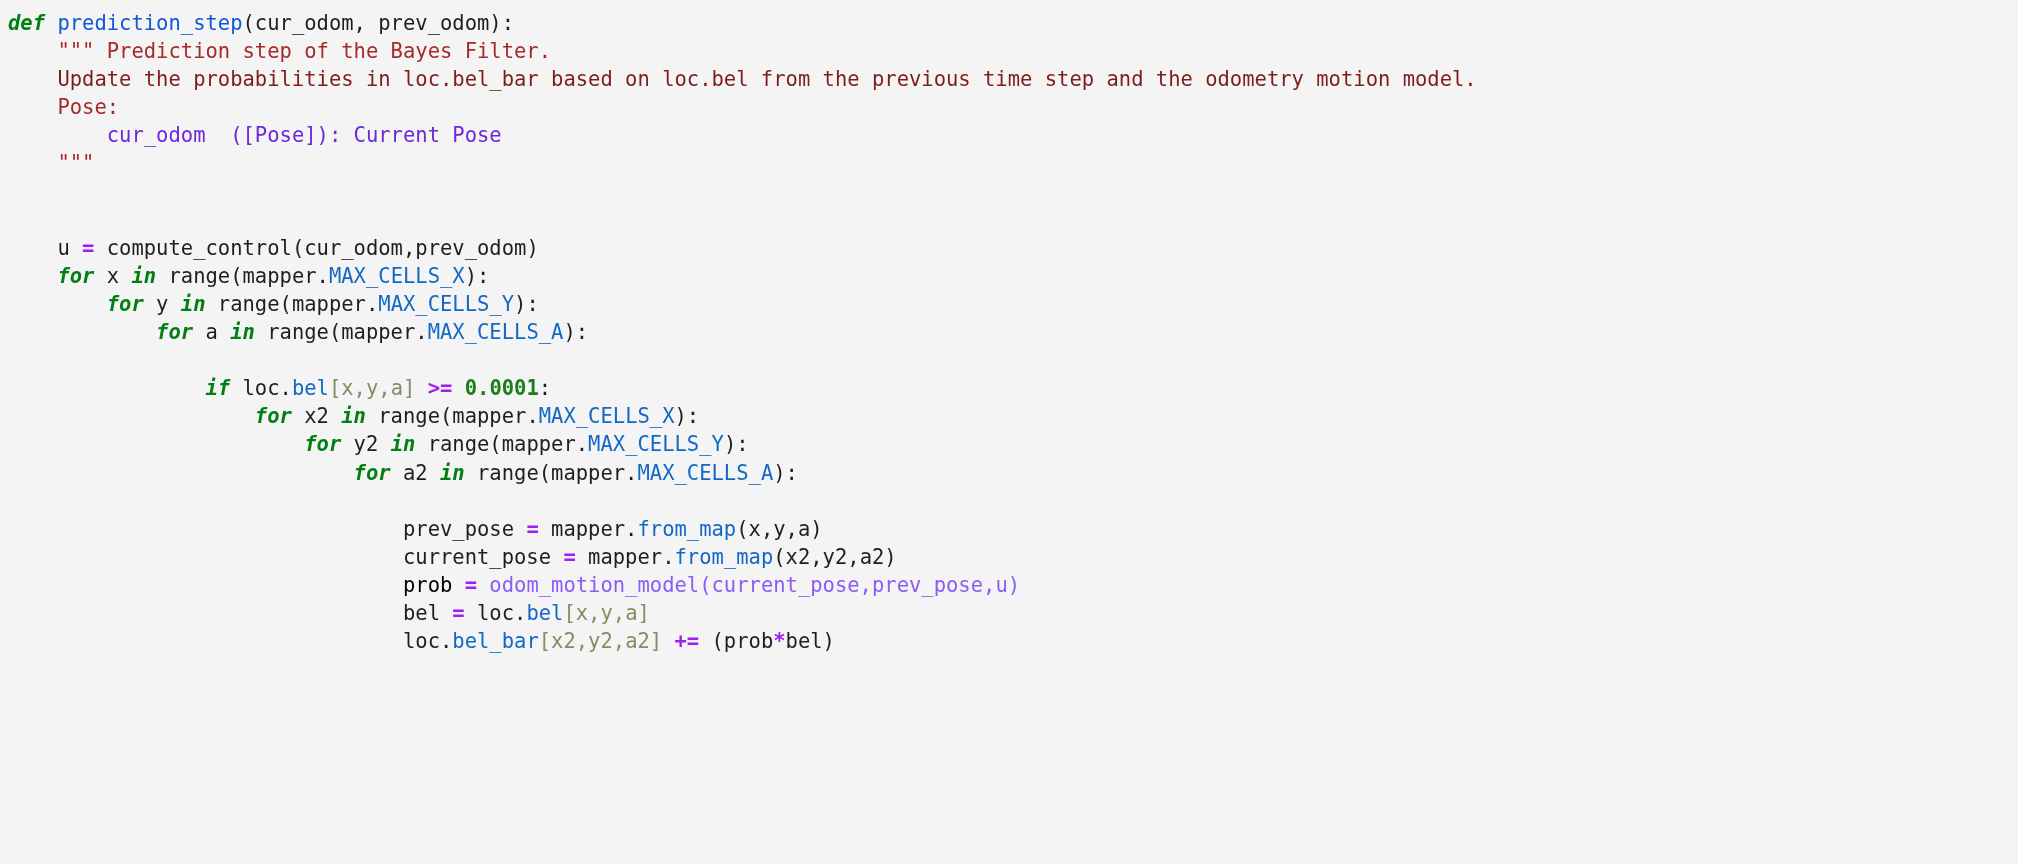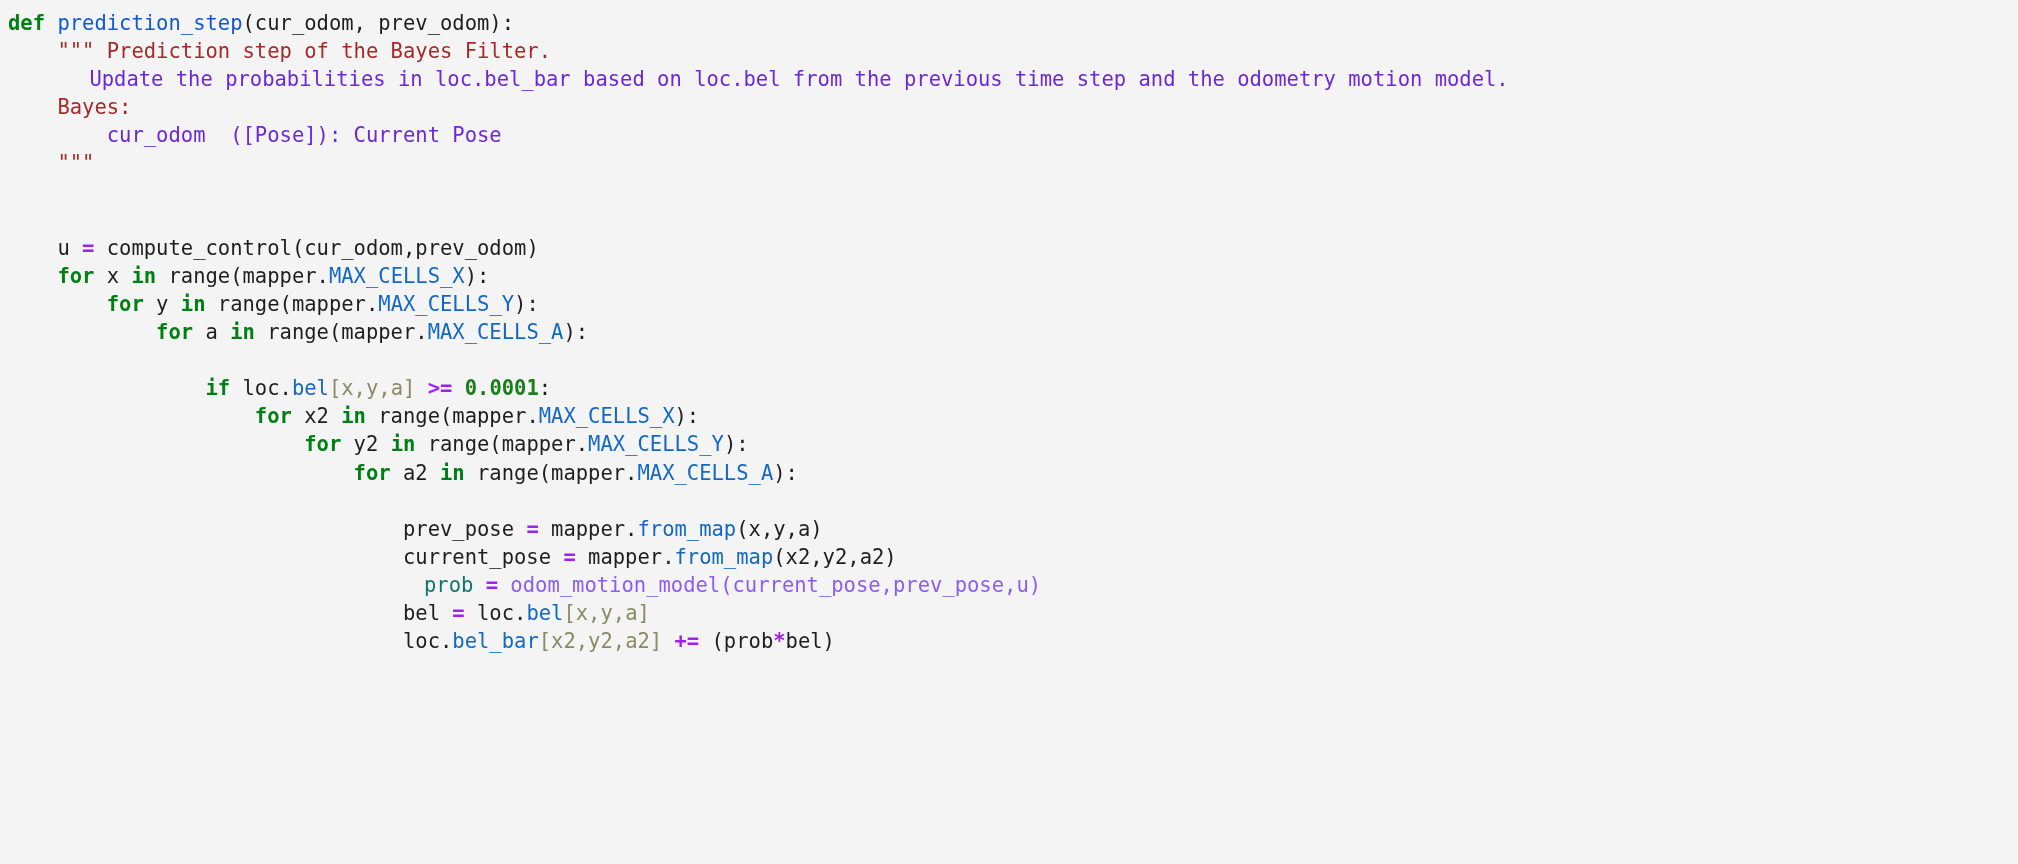--- a/index.html
+++ b/index.html
@@ -30,50 +30,50 @@
     letter-spacing: 0px;
     white-space: pre;
     color: #1e1e1e;
     -webkit-font-smoothing: antialiased;
   }
   .ln {
     display: block;
     min-height: 28.1px;
   }
   
-  .kw   { color: #007f12; font-weight: bold; }   
+  .kw   { color: #007f12; font-weight: bold; font-style: italic; }   
   .fn   { color: #1158d6; }                      
   .attr { color: #1268c4; }                      
   .doc  { color: #a52a2a; }                      
   .op   { color: #a020f0; font-weight: bold; }   
   .num  { color: #1a7f1a; font-weight: bold; }   
   .brk  { color: #8a8a62; }                      
   .pl   { color: #1e1e1e; }                      
 </style>
 </head>
 <body style="background: rgb(244, 244, 244);">
 
 <div id="code-view" style="background: rgb(244, 244, 244);">
   <pre class="code-block" id="code-root" style="font-size: 20.5px; line-height: 28.1px;"><span class="ln"><span class="kw" style="color: rgb(0, 127, 18);">def</span><span class="pl" style="color: rgb(30, 30, 30);"> </span><span class="fn" style="color: rgb(17, 88, 214); text-align: center;">prediction_step</span><span class="pl" style="color: rgb(30, 30, 30);">(cur_odom, prev_odom):</span>
 </span><span class="ln"><span class="pl" style="color: rgb(30, 30, 30);">    </span><span class="doc" style="color: rgb(165, 42, 42);">""" Prediction step of the Bayes Filter.</span>
-</span><span class="ln"><span class="pl" style="color: rgb(30, 30, 30);">    </span><span class="doc" style="color: #6d28d9; margin-left: 32px;">Update the probabilities in loc.bel_bar based on loc.bel from the previous time step and the odometry motion model.</span>
-</span><span class="ln"><span class="pl" style="color: rgb(30, 30, 30);">    </span><span class="doc" style="color: rgb(165, 42, 42);">Bayes:</span>
+</span><span class="ln"><span class="pl" style="color: rgb(30, 30, 30);">    </span><span class="doc" style="color: #7f1d1d;">Update the probabilities in loc.bel_bar based on loc.bel from the previous time step and the odometry motion model.</span>
+</span><span class="ln"><span class="pl" style="color: rgb(30, 30, 30);">    </span><span class="doc" style="color: rgb(165, 42, 42);">Pose:</span>
 </span><span class="ln"><span class="pl" style="color: rgb(30, 30, 30);">        </span><span class="doc" style="color: #6d28d9;">cur_odom  ([Pose]): Current Pose</span>
 </span><span class="ln"><span class="pl" style="color: rgb(30, 30, 30);">    </span><span class="doc" style="color: rgb(165, 42, 42);">"""</span>
 </span><span class="ln">
 </span><span class="ln">
 </span><span class="ln"><span class="pl" style="color: rgb(30, 30, 30);">    </span><span class="pl" style="color: rgb(30, 30, 30);">u </span><span class="op" style="color: rgb(160, 32, 240);">=</span><span class="pl" style="color: rgb(30, 30, 30);"> compute_control(cur_odom,prev_odom)</span>
 </span><span class="ln"><span class="pl" style="color: rgb(30, 30, 30);">    </span><span class="kw" style="color: rgb(0, 127, 18);">for</span><span class="pl" style="color: rgb(30, 30, 30);"> x </span><span class="kw" style="color: rgb(0, 127, 18);">in</span><span class="pl" style="color: rgb(30, 30, 30);"> range(mapper.</span><span class="attr" style="color: rgb(18, 104, 196);">MAX_CELLS_X</span><span class="pl" style="color: rgb(30, 30, 30);">):</span>
 </span><span class="ln"><span class="pl" style="color: rgb(30, 30, 30);">        </span><span class="kw" style="color: rgb(0, 127, 18);">for</span><span class="pl" style="color: rgb(30, 30, 30);"> y </span><span class="kw" style="color: rgb(0, 127, 18);">in</span><span class="pl" style="color: rgb(30, 30, 30);"> range(mapper.</span><span class="attr" style="color: rgb(18, 104, 196);">MAX_CELLS_Y</span><span class="pl" style="color: rgb(30, 30, 30);">):</span>
 </span><span class="ln"><span class="pl" style="color: rgb(30, 30, 30);">            </span><span class="kw" style="color: rgb(0, 127, 18);">for</span><span class="pl" style="color: rgb(30, 30, 30);"> a </span><span class="kw" style="color: rgb(0, 127, 18);">in</span><span class="pl" style="color: rgb(30, 30, 30);"> range(mapper.</span><span class="attr" style="color: rgb(18, 104, 196);">MAX_CELLS_A</span><span class="pl" style="color: rgb(30, 30, 30);">):</span>
 </span><span class="ln">
 </span><span class="ln"><span class="pl" style="color: rgb(30, 30, 30);">                </span><span class="kw" style="color: rgb(0, 127, 18);">if</span><span class="pl" style="color: rgb(30, 30, 30);"> loc.</span><span class="attr" style="color: rgb(18, 104, 196);">bel</span><span class="brk" style="color: rgb(138, 138, 98);">[x,y,a]</span><span class="pl" style="color: rgb(30, 30, 30);"> </span><span class="op" style="color: rgb(160, 32, 240);">&gt;=</span><span class="pl" style="color: rgb(30, 30, 30);"> </span><span class="num" style="color: rgb(26, 127, 26);">0.0001</span><span class="pl" style="color: rgb(30, 30, 30);">:</span>
 </span><span class="ln"><span class="pl" style="color: rgb(30, 30, 30);">                    </span><span class="kw" style="color: rgb(0, 127, 18);">for</span><span class="pl" style="color: rgb(30, 30, 30);"> x2 </span><span class="kw" style="color: rgb(0, 127, 18);">in</span><span class="pl" style="color: rgb(30, 30, 30);"> range(mapper.</span><span class="attr" style="color: rgb(18, 104, 196);">MAX_CELLS_X</span><span class="pl" style="color: rgb(30, 30, 30);">):</span>
 </span><span class="ln"><span class="pl" style="color: rgb(30, 30, 30);">                        </span><span class="kw" style="color: rgb(0, 127, 18);">for</span><span class="pl" style="color: rgb(30, 30, 30);"> y2 </span><span class="kw" style="color: rgb(0, 127, 18);">in</span><span class="pl" style="color: rgb(30, 30, 30);"> range(mapper.</span><span class="attr" style="color: rgb(18, 104, 196);">MAX_CELLS_Y</span><span class="pl" style="color: rgb(30, 30, 30);">):</span>
 </span><span class="ln"><span class="pl" style="color: rgb(30, 30, 30);">                            </span><span class="kw" style="color: rgb(0, 127, 18);">for</span><span class="pl" style="color: rgb(30, 30, 30);"> a2 </span><span class="kw" style="color: rgb(0, 127, 18);">in</span><span class="pl" style="color: rgb(30, 30, 30);"> range(mapper.</span><span class="attr" style="color: rgb(18, 104, 196);">MAX_CELLS_A</span><span class="pl" style="color: rgb(30, 30, 30);">):</span>
 </span><span class="ln">
 </span><span class="ln"><span class="pl" style="color: rgb(30, 30, 30);">                                </span><span class="pl" style="color: rgb(30, 30, 30);">prev_pose </span><span class="op" style="color: rgb(160, 32, 240);">=</span><span class="pl" style="color: rgb(30, 30, 30);"> mapper.</span><span class="attr" style="color: rgb(18, 104, 196);">from_map</span><span class="pl" style="color: rgb(30, 30, 30);">(x,y,a)</span>
 </span><span class="ln"><span class="pl" style="color: rgb(30, 30, 30);">                                </span><span class="pl" style="color: rgb(30, 30, 30);">current_pose </span><span class="op" style="color: rgb(160, 32, 240);">=</span><span class="pl" style="color: rgb(30, 30, 30);"> mapper.</span><span class="attr" style="color: rgb(18, 104, 196);">from_map</span><span class="pl" style="color: rgb(30, 30, 30);">(x2,y2,a2)</span>
-</span><span class="ln"><span class="pl" style="color: rgb(30, 30, 30);">                                </span><span class="pl" style="color: #0f766e; margin-left: 21px;">prob </span><span class="op" style="color: rgb(160, 32, 240);">=</span><span class="pl" style="color: #8b5cf6;"> odom_motion_model(current_pose,prev_pose,u)</span>
+</span><span class="ln"><span class="pl" style="color: rgb(30, 30, 30);">                                </span><span class="pl" style="color: #000000;">prob </span><span class="op" style="color: rgb(160, 32, 240);">=</span><span class="pl" style="color: #8b5cf6;"> odom_motion_model(current_pose,prev_pose,u)</span>
 </span><span class="ln"><span class="pl" style="color: rgb(30, 30, 30);">                                </span><span class="pl" style="color: rgb(30, 30, 30);">bel </span><span class="op" style="color: rgb(160, 32, 240);">=</span><span class="pl" style="color: rgb(30, 30, 30);"> loc.</span><span class="attr" style="color: rgb(18, 104, 196);">bel</span><span class="brk" style="color: rgb(138, 138, 98);">[x,y,a]</span>
 </span><span class="ln"><span class="pl" style="color: rgb(30, 30, 30);">                                </span><span class="pl" style="color: rgb(30, 30, 30);">loc.</span><span class="attr" style="color: rgb(18, 104, 196);">bel_bar</span><span class="brk" style="color: rgb(138, 138, 98);">[x2,y2,a2]</span><span class="pl" style="color: rgb(30, 30, 30);"> </span><span class="op" style="color: rgb(160, 32, 240);">+=</span><span class="pl" style="color: rgb(30, 30, 30);"> (prob</span><span class="op" style="color: rgb(160, 32, 240);">*</span><span class="pl" style="color: rgb(30, 30, 30);">bel)</span>
 </span></pre>
 </div>
 
 </body></html>

